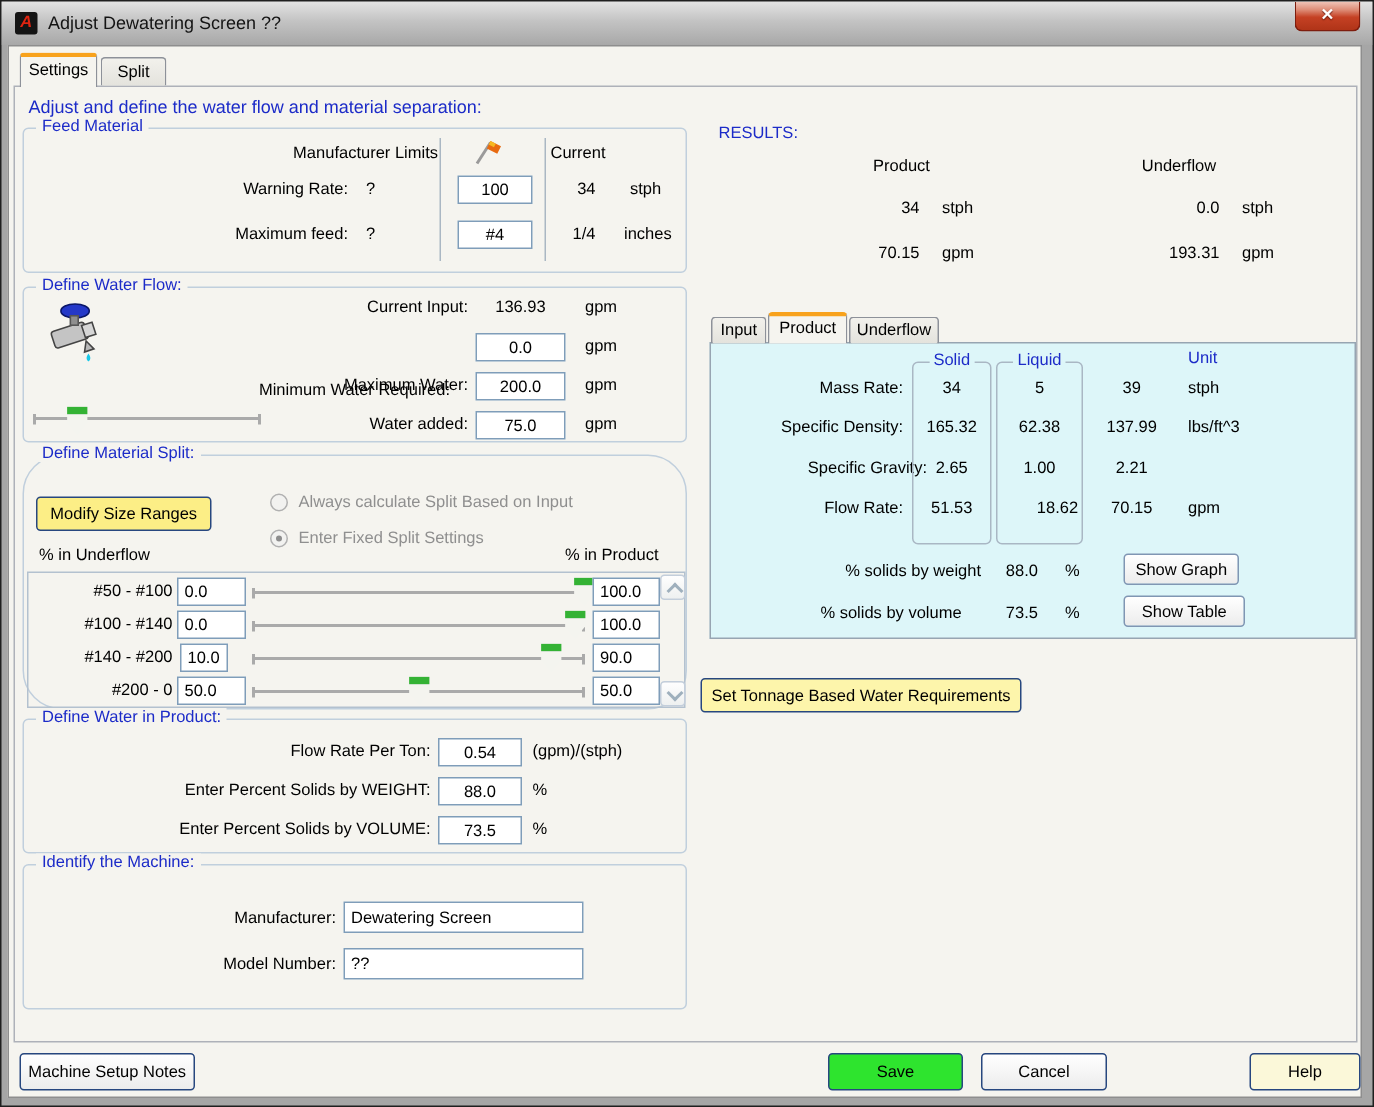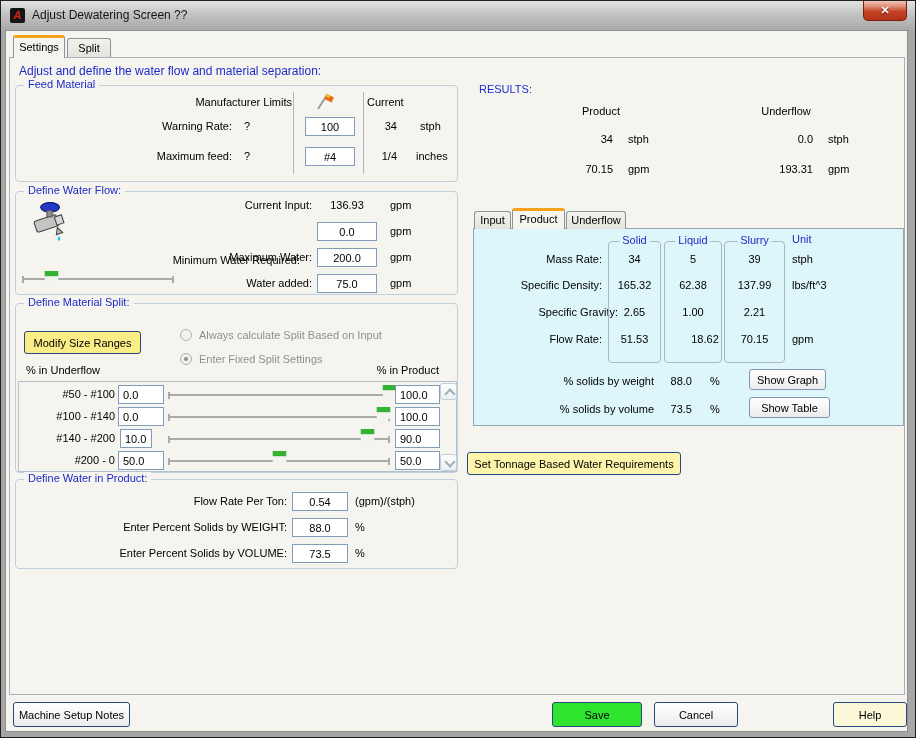--- a/index.html
+++ b/index.html
@@ -125,21 +125,21 @@
       <div class="t" style="left:374px;top:59px;">gpm</div>
 
       <div class="t r" style="left:96px;top:85px;width:200px;">Water added:</div>
       <input class="inp c" style="left: 301px; top: 82px; width: 60px;" value="75.0">
       <div class="t" style="left:374px;top:85px;">gpm</div>
 
       <div class="track" style="left:6px;top:86px;width:152px;"></div>
       <div class="thumb" style="left:28px;top:79px;"></div>
     </div>
 
-    <div class="fs" style="left:9px;top:272px;width:443px;height:170px;">
+    <div class="fs" style="left:9px;top:272px;width:443px;height:170px;border-radius:26px;">
       <span class="leg">Define Material Split:</span>
       <div class="btn" style="left:8px;top:27px;width:117px;height:23px;background:var(--yellow-strong);">Modify Size Ranges</div>
 
       <div class="radio" style="left:164px;top:25px;"></div>
       <div class="t gray" style="left:183px;top:25px;">Always calculate Split Based on Input</div>
       <div class="radio on" style="left:164px;top:49px;"></div>
       <div class="t gray" style="left:183px;top:49px;">Enter Fixed Split Settings</div>
 
       <div class="t" style="left:10px;top:60px;">% in Underflow</div>
       <div class="t r" style="left:323px;top:60px;width:100px;">% in Product</div>
@@ -186,20 +186,27 @@
 
       <div class="t r" style="left:61px;top:41px;width:210px;">Enter Percent Solids by WEIGHT:</div>
       <input class="inp c" style="left: 276px; top: 38px; width: 56px;" value="88.0">
       <div class="t" style="left:339px;top:41px;">%</div>
 
       <div class="t r" style="left:61px;top:67px;width:210px;">Enter Percent Solids by VOLUME:</div>
       <input class="inp c" style="left: 276px; top: 64px; width: 56px;" value="73.5">
       <div class="t" style="left:339px;top:67px;">%</div>
     </div>
 
+    <div class="fs" style="left:9px;top:545px;width:443px;height:97px;">
+      <span class="leg">Identify the Machine:</span>
+      <div class="t r" style="left:108px;top:29px;width:100px;">Manufacturer:</div>
+      <input class="inp" style="left: 213px; top: 24px; width: 160px; height: 21px;" value="Dewatering Screen">
+      <div class="t r" style="left:108px;top:60px;width:100px;">Model Number:</div>
+      <input class="inp" style="left: 213px; top: 55px; width: 160px; height: 21px;" value="??">
+    </div>
 
     <div class="t blue" style="left:473px;top:52px;">RESULTS:</div>
     <div class="t c" style="left:545px;top:74px;width:100px;">Product</div>
     <div class="t c" style="left:730px;top:74px;width:100px;">Underflow</div>
 
     <div class="t r" style="left:540px;top:102px;width:67px;">34</div>
     <div class="t" style="left:622px;top:102px;">stph</div>
     <div class="t r" style="left:540px;top:132px;width:67px;">70.15</div>
     <div class="t" style="left:622px;top:132px;">gpm</div>
 
@@ -227,40 +234,37 @@
       <div class="t c" style="left:134px;top:104px;width:53px;">51.53</div>
 
       <div class="colfs" style="left:190px;top:12px;width:58px;height:122px;">
         <span class="colleg">Liquid</span>
       </div>
       <div class="t c" style="left:190px;top:24px;width:58px;">5</div>
       <div class="t c" style="left:190px;top:50px;width:58px;">62.38</div>
       <div class="t c" style="left:190px;top:77px;width:58px;">1.00</div>
       <div class="t c" style="left:190px;top:104px;width:82px;">18.62</div>
 
-      <div class="colfs" style="left:250px;top:12px;width:61px;height:122px;">
-        <span class="colleg">Slurry</span>
-      </div>
       <div class="t c" style="left:250px;top:24px;width:61px;">39</div>
       <div class="t c" style="left:250px;top:50px;width:61px;">137.99</div>
       <div class="t c" style="left:250px;top:77px;width:61px;">2.21</div>
       <div class="t c" style="left:250px;top:104px;width:61px;">70.15</div>
 
       <div class="t blue" style="left:318px;top:4px;">Unit</div>
       <div class="t" style="left:318px;top:24px;">stph</div>
       <div class="t" style="left:318px;top:50px;">lbs/ft^3</div>
       <div class="t" style="left:318px;top:77px;"></div>
       <div class="t" style="left:318px;top:104px;">gpm</div>
 
       <div class="t r" style="left:60px;top:146px;width:120px;">% solids by weight</div>
       <div class="t r" style="left:185px;top:146px;width:33px;">88.0</div>
       <div class="t" style="left:236px;top:146px;">%</div>
       <div class="btn soft" style="left:275px;top:140px;width:77px;height:21px;">Show Graph</div>
 
-      <div class="t r" style="left:60px;top:174px;width:120px;">% solids by volume</div>
+      <div class="t r" style="left:60px;top:174px;width:120px;text-align:center;">% solids by volume</div>
       <div class="t r" style="left:185px;top:174px;width:33px;">73.5</div>
       <div class="t" style="left:236px;top:174px;">%</div>
       <div class="btn soft" style="left:275px;top:168px;width:81px;height:21px;">Show Table</div>
     </div>
 
     <div class="btn" style="left:461px;top:421px;width:214px;height:23px;background:var(--yellow-soft);">Set Tonnage Based Water Requirements</div>
 
     <div class="btn" style="left:7px;top:671px;width:117px;height:25px;">Machine Setup Notes</div>
     <div class="btn" style="left:546px;top:671px;width:90px;height:25px;background:var(--save-green);">Save</div>
     <div class="btn" style="left:648px;top:671px;width:84px;height:25px;">Cancel</div>

